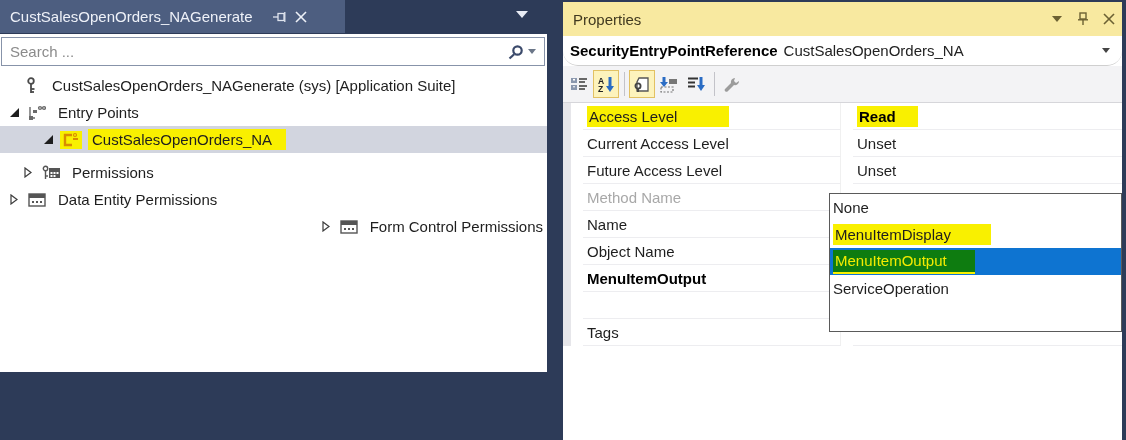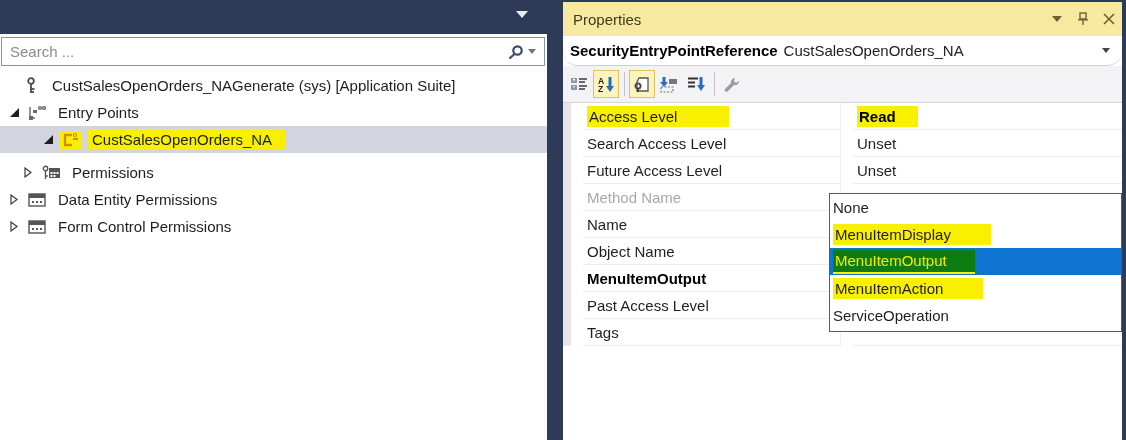--- a/index.html
+++ b/index.html
@@ -15,21 +15,21 @@
   .left-panel { position:absolute; left:0; top:0; width:553px; height:440px; }
   .tab-strip { position:absolute; left:0; top:0; width:553px; height:33px; background:#2d3b58; }
   .doc-tab {
     position:absolute; left:0; top:0; width:345px; height:33px;
     background:#4d5e80; color:#eef1f8; display:flex; align-items:center;
     font-size:15px; padding-left:10px;
   }
   .doc-tab .tab-title { margin-right:14px; white-space:nowrap; }
   .tab-icon-btn { width:20px; height:20px; display:flex; align-items:center; justify-content:center; margin-left:2px; cursor:pointer; }
   .tabstrip-caret { position:absolute; left:516px; top:11px; width:0; height:0; border-left:6px solid transparent; border-right:6px solid transparent; border-top:7px solid #e8ecf5; }
-  .left-content { position:absolute; left:0; top:34px; width:547px; height:406px; background:#ffffff; }
+  .left-content { position:absolute; left:0; top:34px; width:547px; height:338px; background:#ffffff; }
   .search-box {
     position:absolute; left:1px; top:3px; width:544px; height:29px;
     background:#ffffff; border:1px solid #8793a9; display:flex; align-items:center;
   }
   .search-input {
     flex:1; border:none; outline:none; font-family:"Liberation Sans",sans-serif;
     font-size:15px; color:#444; padding-left:8px; background:transparent;
   }
   .search-input::placeholder { color:#8b8b8b; }
   .search-caret { width:0; height:0; border-left:4px solid transparent; border-right:4px solid transparent; border-top:5px solid #6b7688; margin:0 8px 0 4px; }
@@ -96,20 +96,40 @@
   .dd-item.selected { background:#0e74d1; }
   .dd-hl { background:#f9f000; padding:2px 40px 2px 2px; }
   .dd-green { background:#0e7c10; color:#f4ec00; padding:2px 28px 3px 2px; border-bottom:2px solid #f9f000; }
   svg { display:block; }
 </style>
 </head>
 <body>
 
 <div class="left-panel">
   <div class="tab-strip">
+    <div class="doc-tab">
+      <span class="tab-title">CustSalesOpenOrders_NAGenerate</span>
+      <span class="tab-icon-btn">
+        <svg width="14" height="12" viewBox="0 0 14 12">
+            <g stroke="#dfe4ee" stroke-width="1.3" fill="none">
+              <rect x="6" y="2.5" width="6" height="7"></rect>
+              <line x1="6" y1="6" x2="1" y2="6"></line>
+              <line x1="12.8" y1="1" x2="12.8" y2="11"></line>
+            </g>
+          </svg>
+      </span>
+      <span class="tab-icon-btn">
+        <svg width="12" height="12" viewBox="0 0 12 12">
+            <g stroke="#eef1f8" stroke-width="1.6">
+              <line x1="1" y1="1" x2="11" y2="11"></line>
+              <line x1="11" y1="1" x2="1" y2="11"></line>
+            </g>
+          </svg>
+      </span>
+    </div>
     <div class="tabstrip-caret"></div>
   </div>
 
   <div class="left-content">
     <div class="search-box">
       <input class="search-input" type="text" placeholder="Search ..." style="">
       <svg width="16" height="16" viewBox="0 0 16 16">
           <g stroke="#3b4a6b" stroke-width="2.2" fill="none">
             <circle cx="9.5" cy="6.5" r="4.2"></circle>
             <line x1="6.2" y1="10.2" x2="1.5" y2="14.5"></line>
@@ -214,21 +234,21 @@
                 <rect x="1" y="1" width="16" height="4" fill="#555"></rect>
                 <rect x="4" y="8" width="2" height="2" fill="#555"></rect>
                 <rect x="8" y="8" width="2" height="2" fill="#555"></rect>
                 <rect x="12" y="8" width="2" height="2" fill="#555"></rect>
               </g>
             </svg>
         </span>
         <span class="label">Data Entity Permissions</span>
       </div>
 
-      <div class="tree-row" style="top:143px;">
+      <div class="tree-row" style="top:143px;justify-content:flex-end;">
         <span style="width:8px;flex:0 0 8px;"></span>
         <span class="twisty">
           <svg width="8" height="11" viewBox="0 0 8 11">
               <polygon points="1,1 7,5.5 1,10" fill="none" stroke="#3c3c3c" stroke-width="1.2"></polygon>
             </svg>
         </span>
         <span class="tree-icon">
           <svg width="18" height="14" viewBox="0 0 18 14">
               <g>
                 <rect x="1" y="1" width="16" height="12" fill="none" stroke="#555" stroke-width="1.4"></rect>
@@ -350,21 +370,21 @@
       <div class="prop-label">
           <span class="marker wide-label">Access Level</span>
         </div>
       <div class="prop-value">
           <span class="marker wide-val bold-val">Read</span>
         </div>
     </div>
     <div class="prop-row">
       <span class="gutter"></span>
       <div class="prop-label">
-          <span>Search Access Level</span>
+          <span>Current Access Level</span>
         </div>
       <div class="prop-value">
           <span>Unset</span>
         </div>
     </div>
     <div class="prop-row">
       <span class="gutter"></span>
       <div class="prop-label">
           <span>Future Access Level</span>
         </div>
@@ -405,23 +425,20 @@
         <span class="bold-val">MenuItemOutput</span>
         <span class="combo-btn">
           <svg width="11" height="7" viewBox="0 0 11 7">
               <polyline points="1,1 5.5,6 10,1" fill="none" stroke="#333" stroke-width="1.6"></polyline>
             </svg>
         </span>
       </div>
     </div>
     <div class="prop-row">
       <span class="gutter"></span>
-      <div class="prop-label">
-          <span>Past Access Level</span>
-        </div>
       <div class="prop-value">
           <span></span>
         </div>
     </div>
     <div class="prop-row">
       <span class="gutter"></span>
       <div class="prop-label">
           <span>Tags</span>
         </div>
       <div class="prop-value">
@@ -434,19 +451,16 @@
     <div class="dd-item">
       <span>None</span>
     </div>
     <div class="dd-item">
       <span class="dd-hl">MenuItemDisplay</span>
     </div>
     <div class="dd-item selected">
       <span class="dd-green">MenuItemOutput</span>
     </div>
     <div class="dd-item">
-      <span class="dd-hl">MenuItemAction</span>
-    </div>
-    <div class="dd-item">
       <span>ServiceOperation</span>
     </div>
   </div>
 </div>
 
 </body></html>

